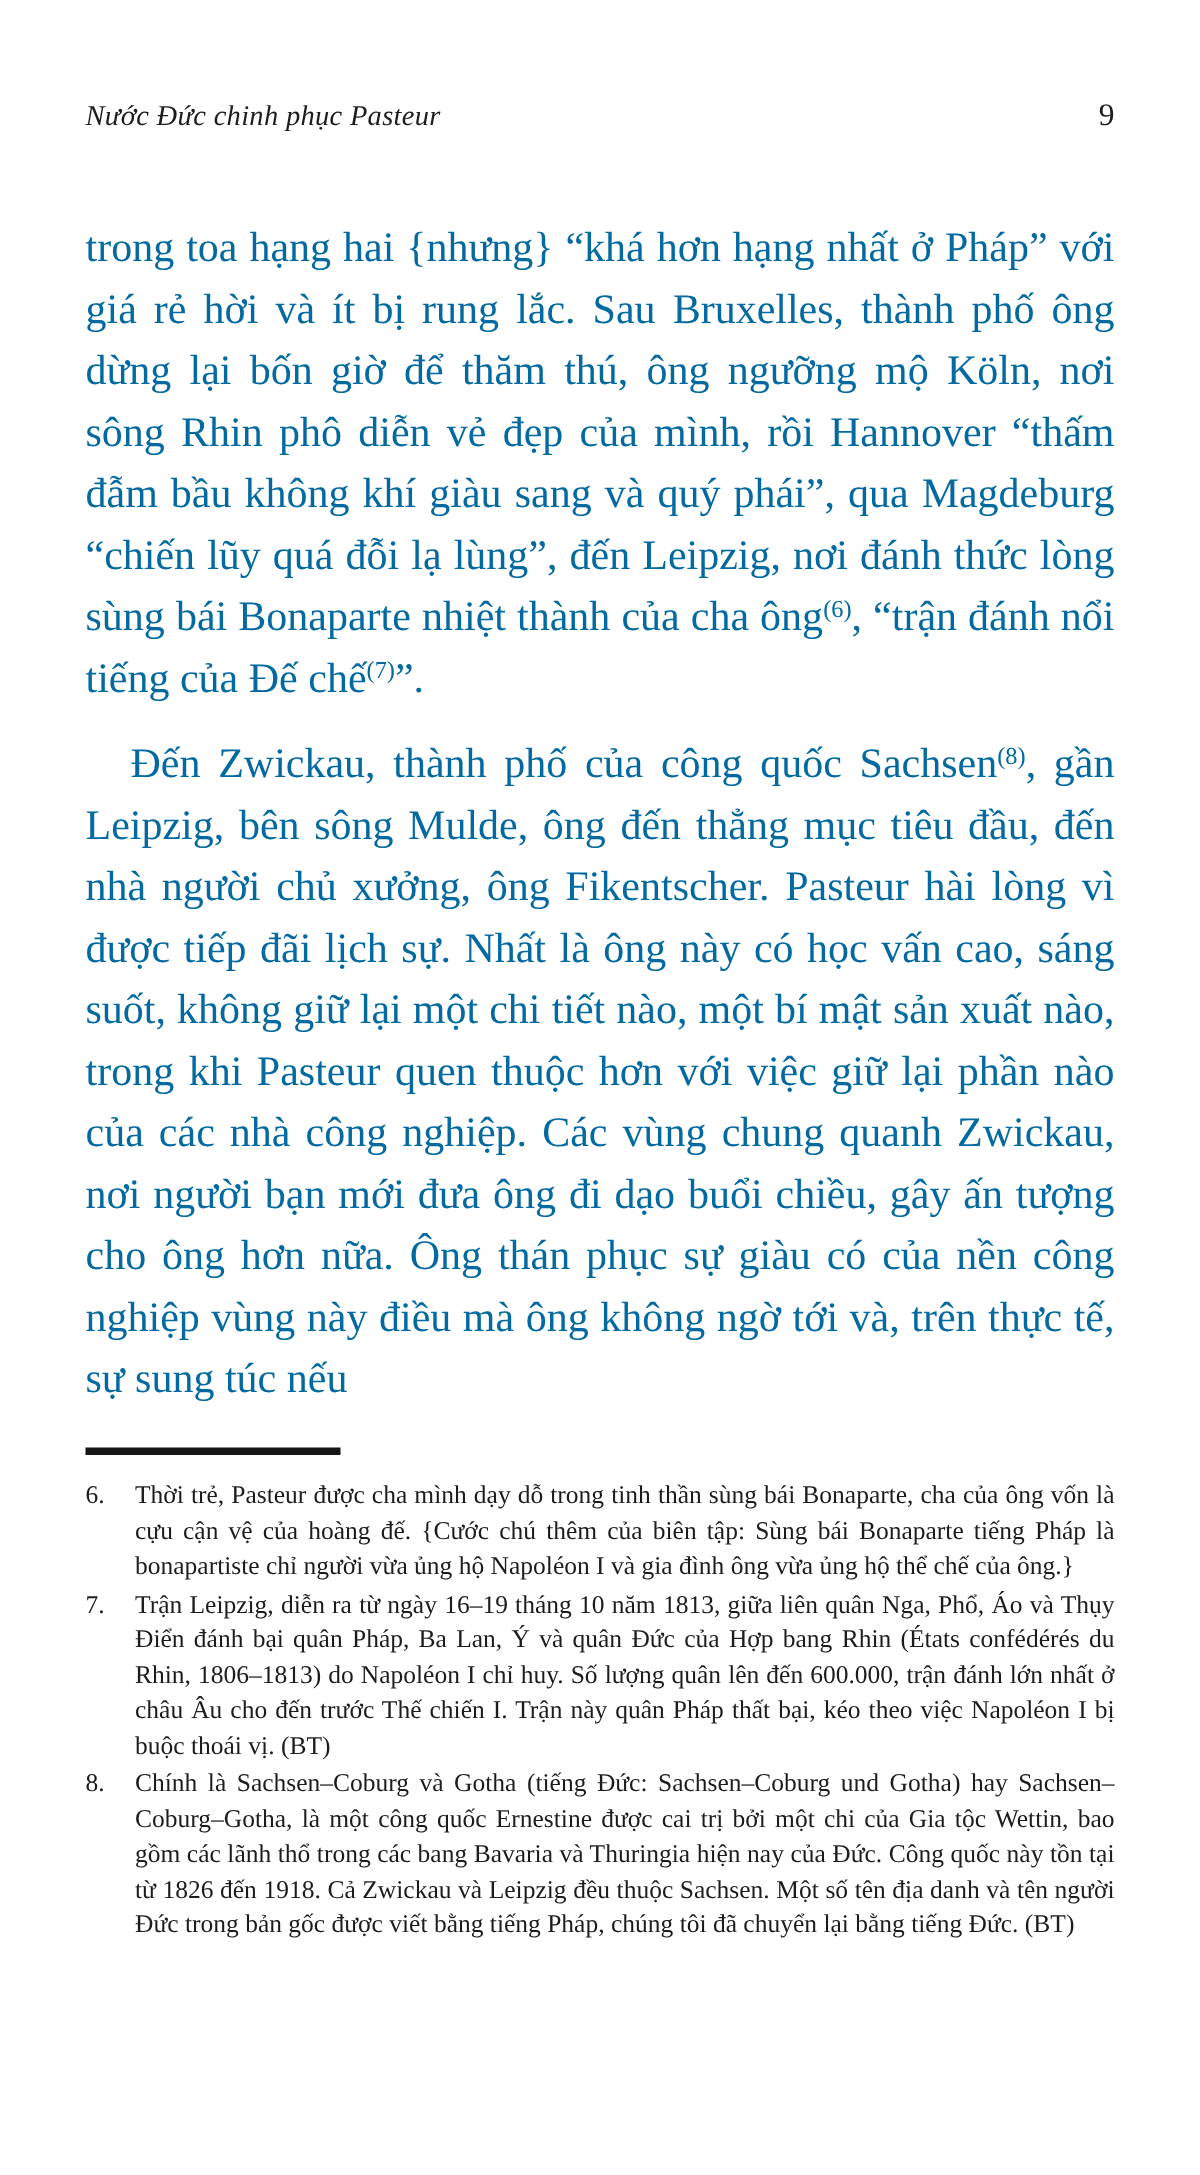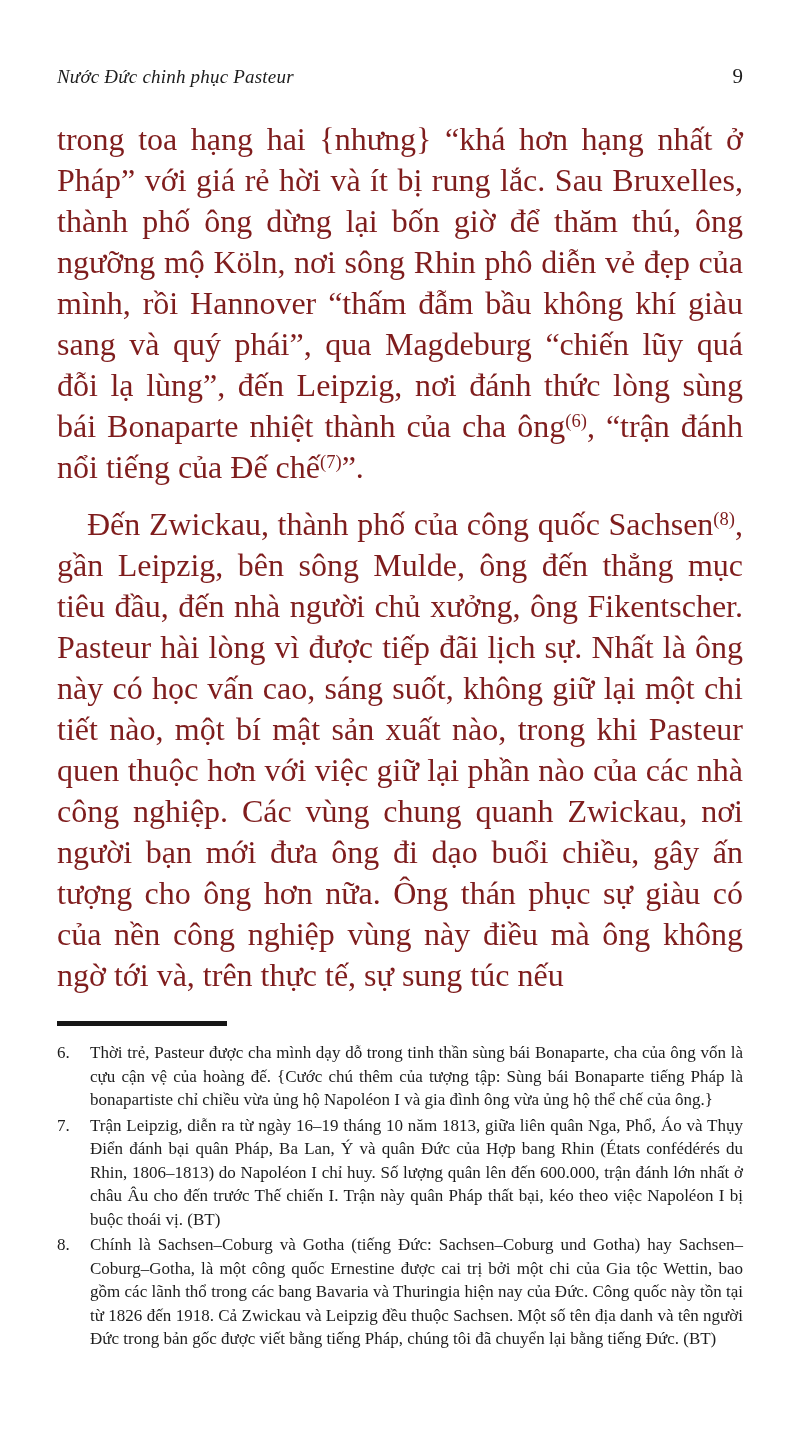--- a/index.html
+++ b/index.html
@@ -13,34 +13,34 @@
   .page {
     width: 800px; height: 1450px;
     background: #ffffff;
     padding: 64px 57px 30px 57px;
     overflow: hidden;
   }
   .page-header {
     display: flex;
     justify-content: space-between;
     align-items: baseline;
-    margin-bottom: 30px;
+    margin-bottom: 56px;
     gap: 20px;
   }
   .running-title {
     font-style: italic;
     font-size: 19px;
     letter-spacing: 0.2px;
   }
   .page-number { font-size: 21px; }
   .body-text p {
-    font-size: 32px;
+    font-size: 28px;
     line-height: 41px;
     text-align: justify;
-    color: #7f1d1d;
+    color: #0369a1;
   }
   .para-first { margin-top: 0; }
   .para-indent { margin-top: 16px; text-indent: 30px; }
   .seg-sup {
     font-size: 0.58em;
     position: relative;
     top: -0.55em;
     line-height: 0;
   }
   .seg-italic { }
@@ -75,21 +75,21 @@
     <p class="para-first"><span>trong toa hạng hai {nhưng} “khá hơn hạng nhất ở Pháp” với giá rẻ hời và ít bị rung lắc. Sau Bruxelles, thành phố ông dừng lại bốn giờ để thăm thú, ông ngưỡng mộ Köln, nơi sông Rhin phô diễn vẻ đẹp của mình, rồi Hannover “thấm đẫm bầu không khí giàu sang và quý phái”, qua Magdeburg “chiến lũy quá đỗi lạ lùng”, đến Leipzig, nơi đánh thức lòng sùng bái Bonaparte nhiệt thành của cha ông</span><span class="seg-sup">(6)</span><span>, “trận đánh nổi tiếng của Đế chế</span><span class="seg-sup">(7)</span><span>”.</span></p>
     <p class="para-indent"><span>Đến Zwickau, thành phố của công quốc Sachsen</span><span class="seg-sup">(8)</span><span>, gần Leipzig, bên sông Mulde, ông đến thẳng mục tiêu đầu, đến nhà người chủ xưởng, ông Fikentscher. Pasteur hài lòng vì được tiếp đãi lịch sự. Nhất là ông này có học vấn cao, sáng suốt, không giữ lại một chi tiết nào, một bí mật sản xuất nào, trong khi Pasteur quen thuộc hơn với việc giữ lại phần nào của các nhà công nghiệp. Các vùng chung quanh Zwickau, nơi người bạn mới đưa ông đi dạo buổi chiều, gây ấn tượng cho ông hơn nữa. Ông thán phục sự giàu có của nền công nghiệp vùng này điều mà ông không ngờ tới và, </span><span class="seg-italic">trên thực tế</span><span>, sự sung túc nếu</span></p>
   </main>
 
   <div class="footnote-rule"></div>
 
   <section class="footnotes">
 
     <div class="footnote">
       <span class="fn-num">6.</span>
-      <span class="fn-text"><span>Thời trẻ, Pasteur được cha mình dạy dỗ trong tinh thần sùng bái Bonaparte, cha của ông vốn là cựu cận vệ của hoàng đế. {Cước chú thêm của tượng tập: Sùng bái Bonaparte tiếng Pháp là </span><span class="seg-italic">bonapartiste</span><span> chỉ chiều vừa ủng hộ Napoléon I và gia đình ông vừa ủng hộ thể chế của ông.}</span></span>
+      <span class="fn-text"><span>Thời trẻ, Pasteur được cha mình dạy dỗ trong tinh thần sùng bái Bonaparte, cha của ông vốn là cựu cận vệ của hoàng đế. {Cước chú thêm của biên tập: Sùng bái Bonaparte tiếng Pháp là </span><span class="seg-italic">bonapartiste</span><span> chỉ người vừa ủng hộ Napoléon I và gia đình ông vừa ủng hộ thể chế của ông.}</span></span>
     </div>
 
     <div class="footnote">
       <span class="fn-num">7.</span>
       <span class="fn-text"><span>Trận Leipzig, diễn ra từ ngày 16–19 tháng 10 năm 1813, giữa liên quân Nga, Phổ, Áo và Thụy Điển đánh bại quân Pháp, Ba Lan, Ý và quân Đức của Hợp bang Rhin (États confédérés du Rhin, 1806–1813) do Napoléon I chỉ huy. Số lượng quân lên đến 600.000, trận đánh lớn nhất ở châu Âu cho đến trước Thế chiến I. Trận này quân Pháp thất bại, kéo theo việc Napoléon I bị buộc thoái vị. (BT)</span></span>
     </div>
 
     <div class="footnote">
       <span class="fn-num">8.</span>
       <span class="fn-text"><span>Chính là Sachsen–Coburg và Gotha (tiếng Đức: Sachsen–Coburg und Gotha) hay Sachsen–Coburg–Gotha, là một công quốc Ernestine được cai trị bởi một chi của Gia tộc Wettin, bao gồm các lãnh thổ trong các bang Bavaria và Thuringia hiện nay của Đức. Công quốc này tồn tại từ 1826 đến 1918. Cả Zwickau và Leipzig đều thuộc Sachsen. Một số tên địa danh và tên người Đức trong bản gốc được viết bằng tiếng Pháp, chúng tôi đã chuyển lại bằng tiếng Đức. (BT)</span></span>

